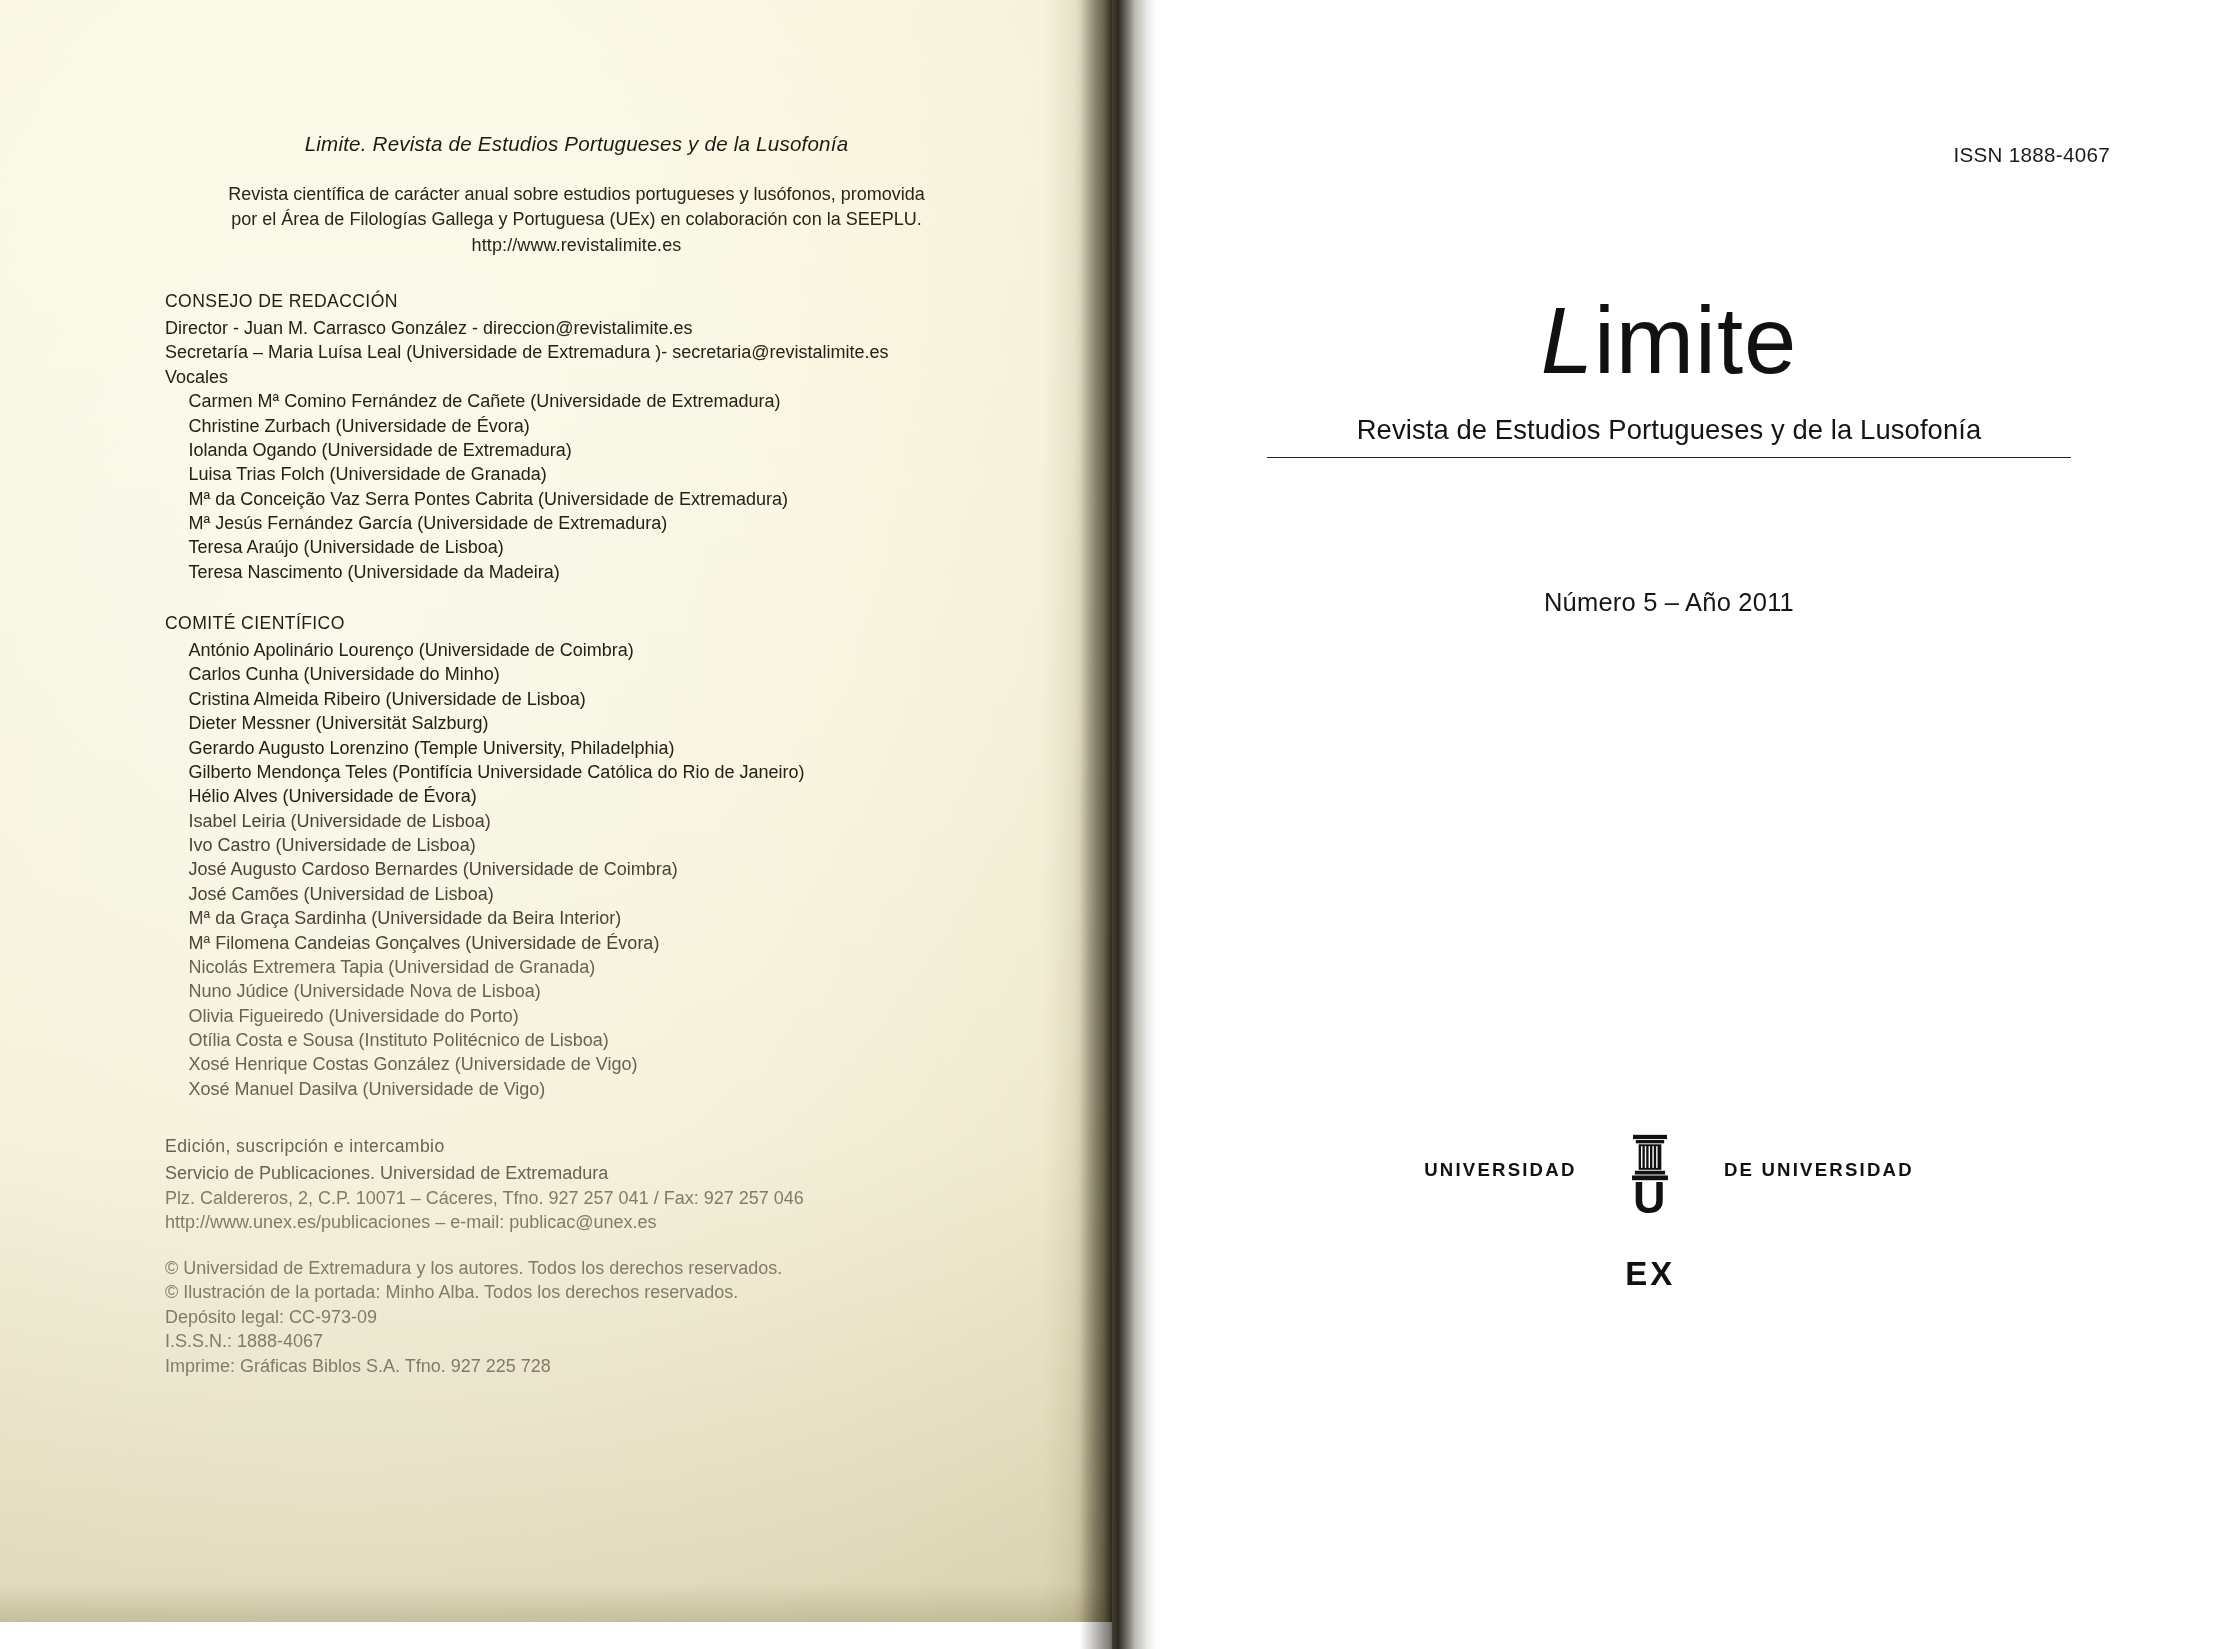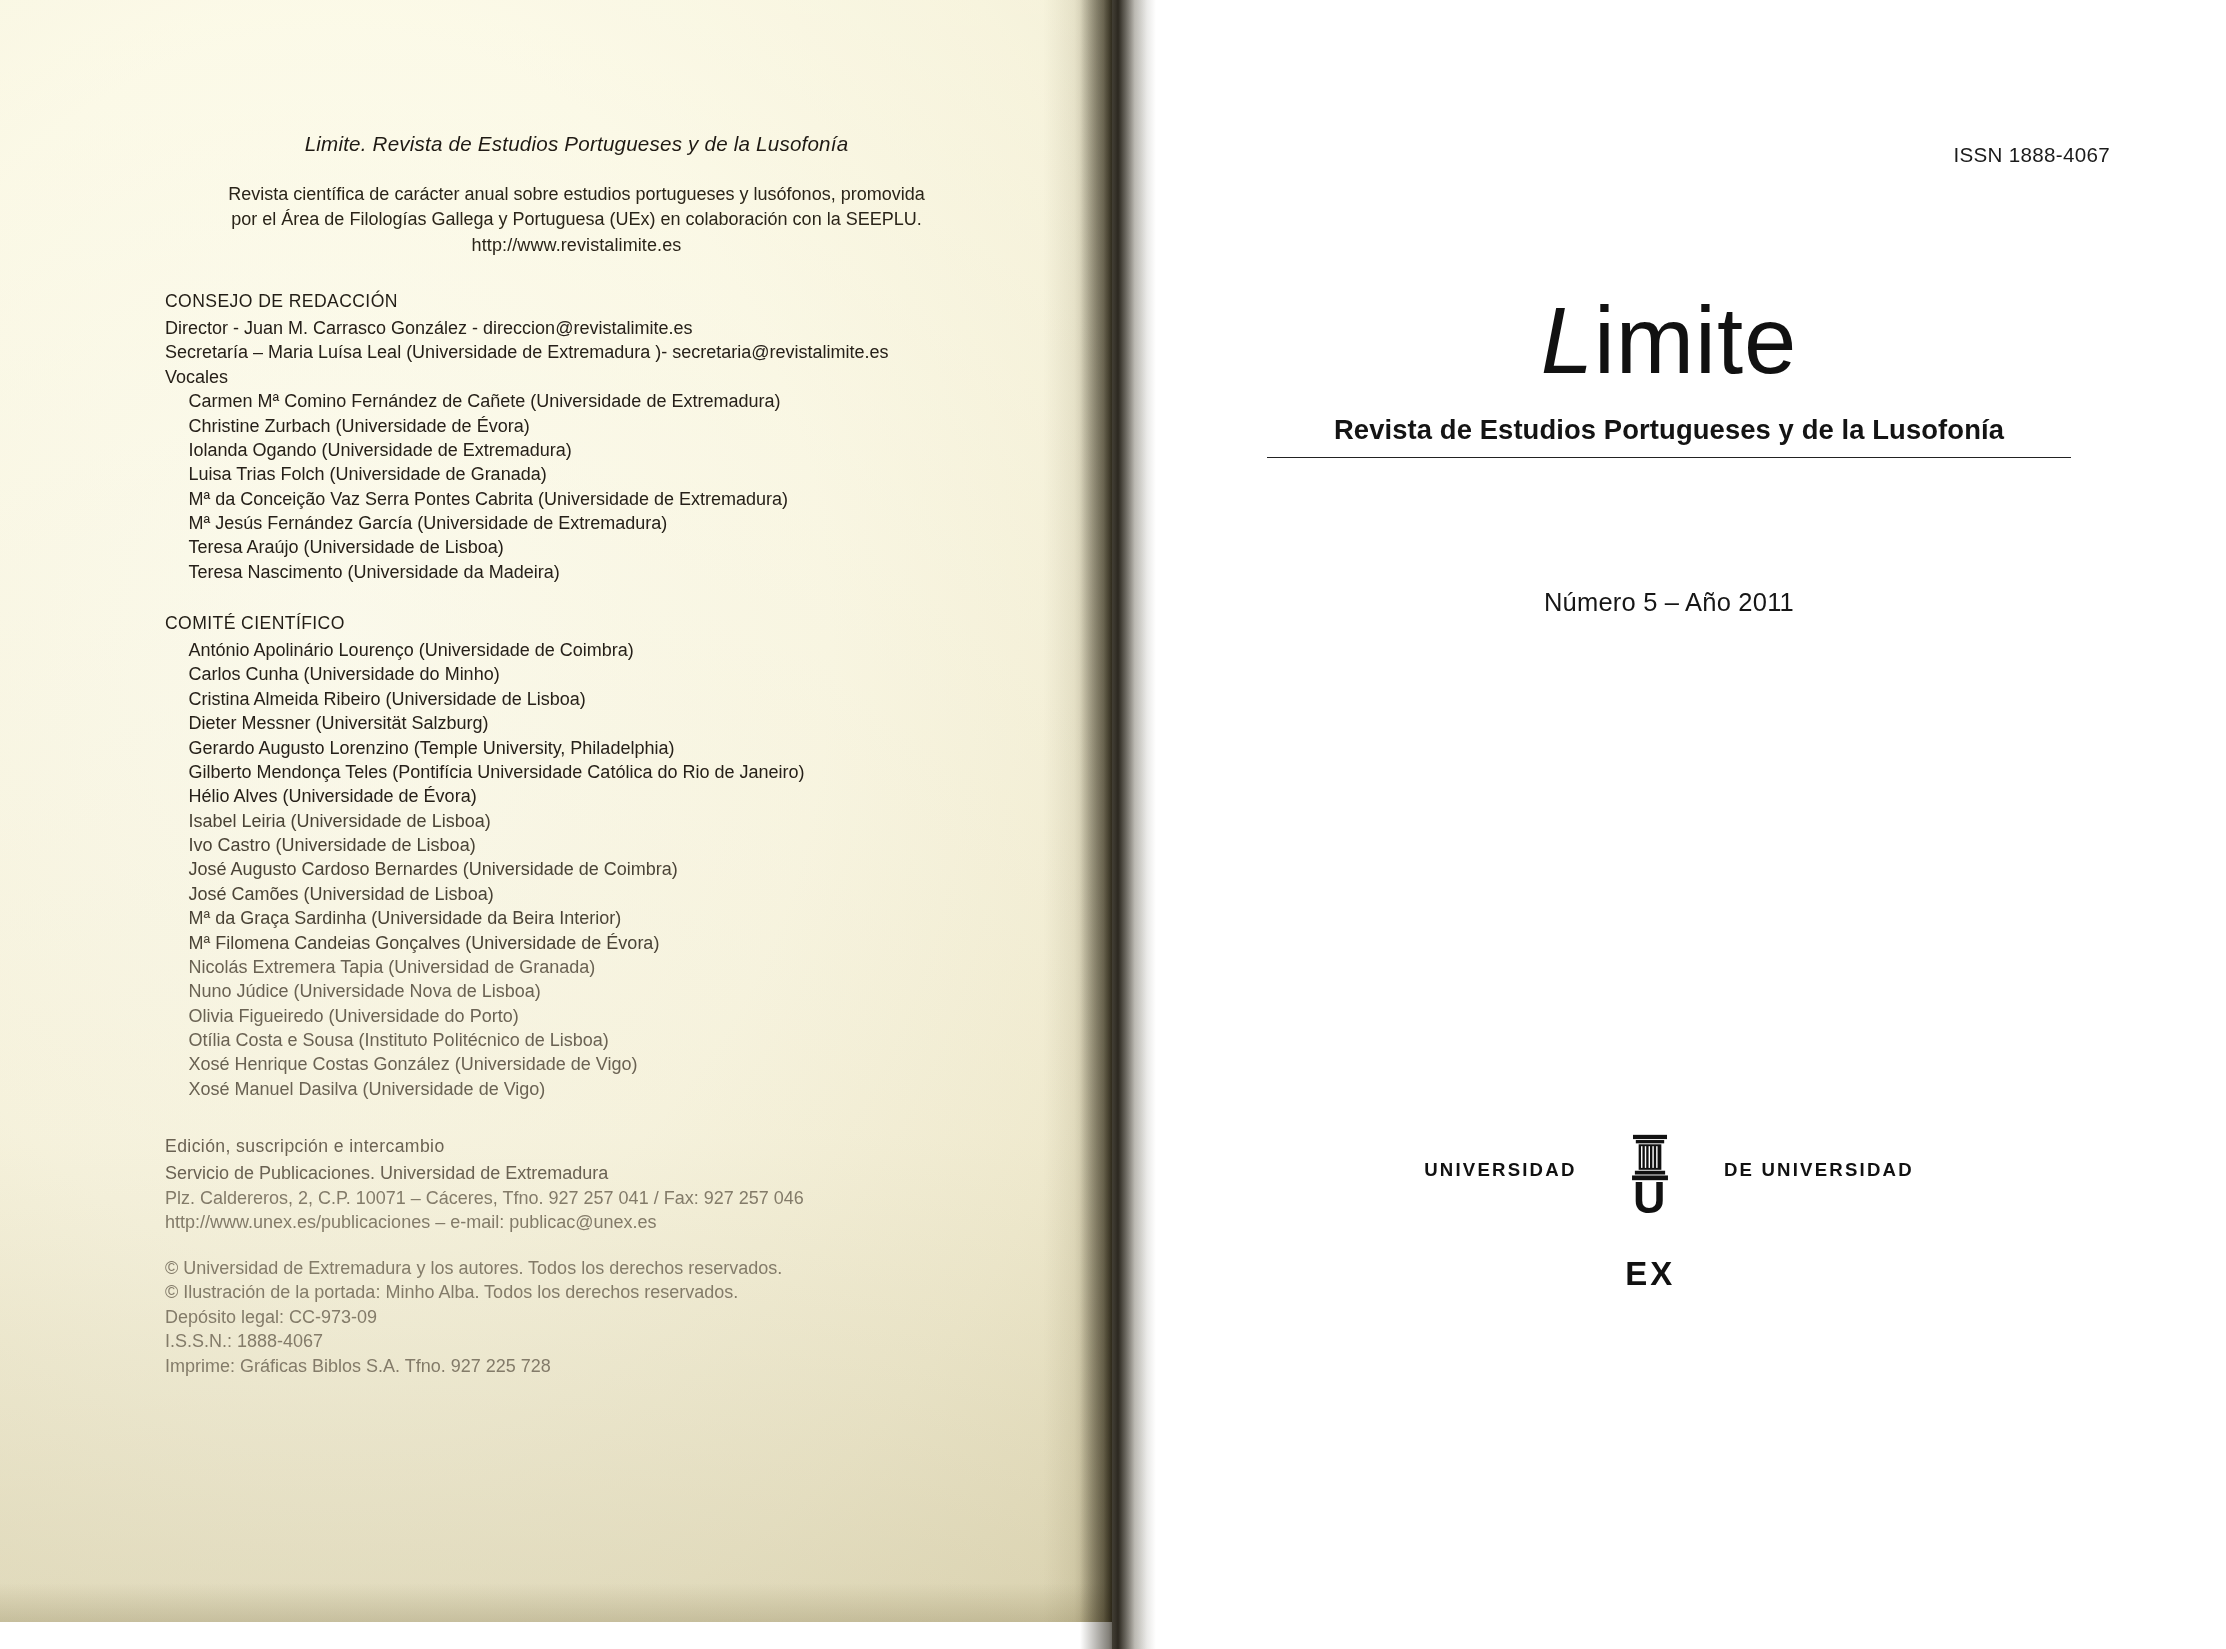--- a/index.html
+++ b/index.html
@@ -148,21 +148,20 @@
     font-weight: 300;
   }
   .subtitle {
     margin: 25.5px auto 0 auto;
     width: 804px;
     font-size: 27.4px;
     color: #141414;
     padding-bottom: 11.8px;
     border-bottom: 1.6px solid #222;
     letter-spacing: 0.1px;
-    font-weight: bold;
   }
   .issue {
     position: absolute;
     left: 0;
     top: 588px;
     width: 100%;
     text-align: center;
     font-size: 25.5px;
     color: #161616;
     letter-spacing: 0.2px;

